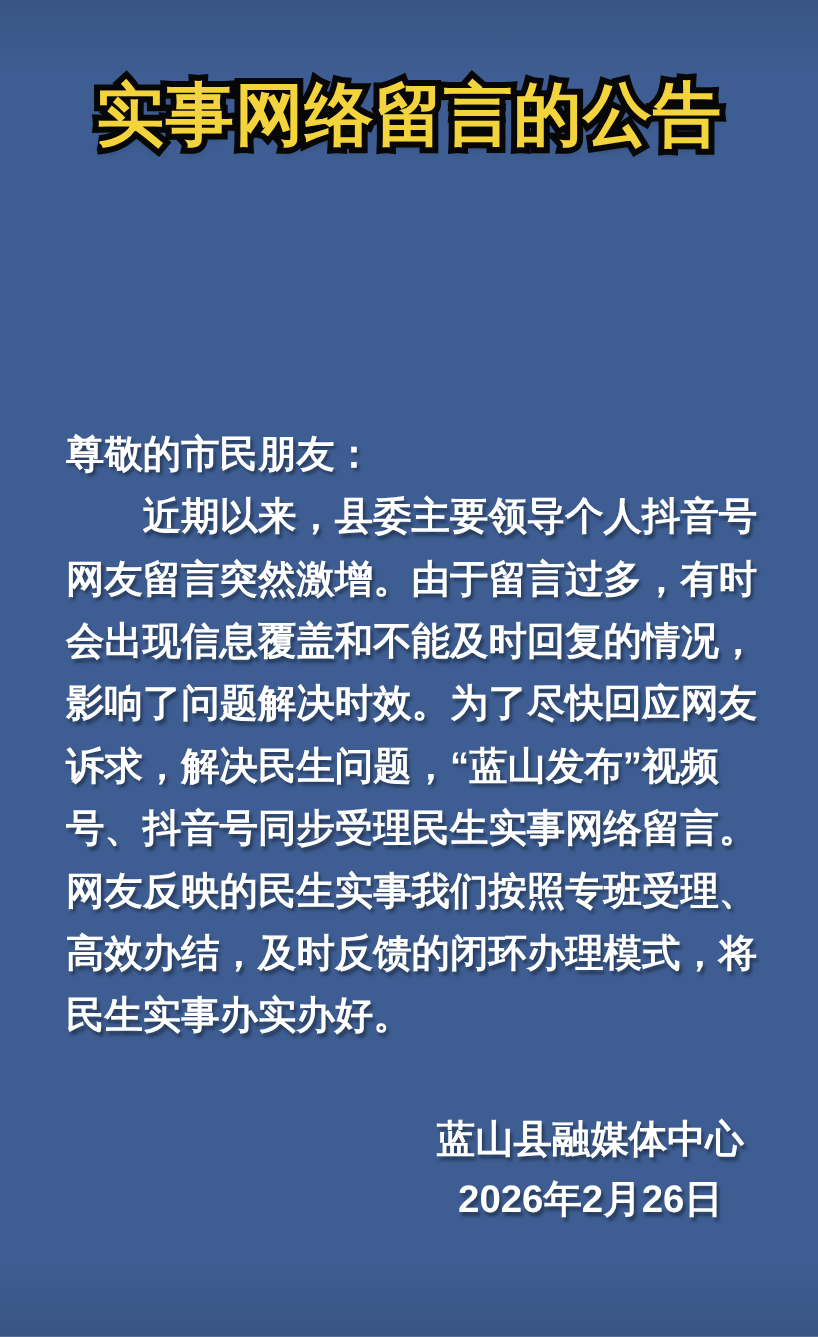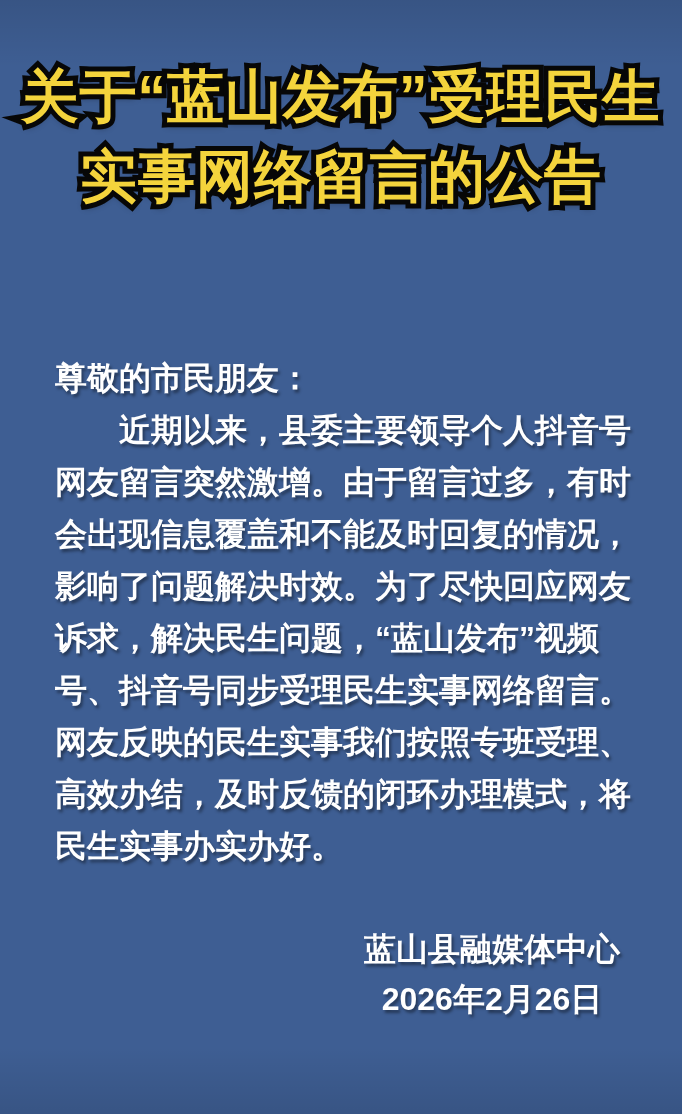--- a/index.html
+++ b/index.html
@@ -91,24 +91,20 @@
     text-shadow: 2px 3px 3px rgba(0,0,0,0.40);
   }
 </style>
 </head>
 <body>
 
 <div class="poster">
 
   <div class="title-block">
     <div class="title-line">
-      <span class="stroke" aria-hidden="true">关于“蓝山发布”受理民生</span>
-      <span class="fill">关于“蓝山发布”受理民生</span>
-    </div>
-    <div class="title-line">
       <span class="stroke" aria-hidden="true">实事网络留言的公告</span>
       <span class="fill">实事网络留言的公告</span>
     </div>
   </div>
 
   <div class="body-block">
     <div class="body-line">尊敬的市民朋友：</div>
     <div class="body-line">　　近期以来，县委主要领导个人抖音号</div>
     <div class="body-line">网友留言突然激增。由于留言过多，有时</div>
     <div class="body-line">会出现信息覆盖和不能及时回复的情况，</div>

